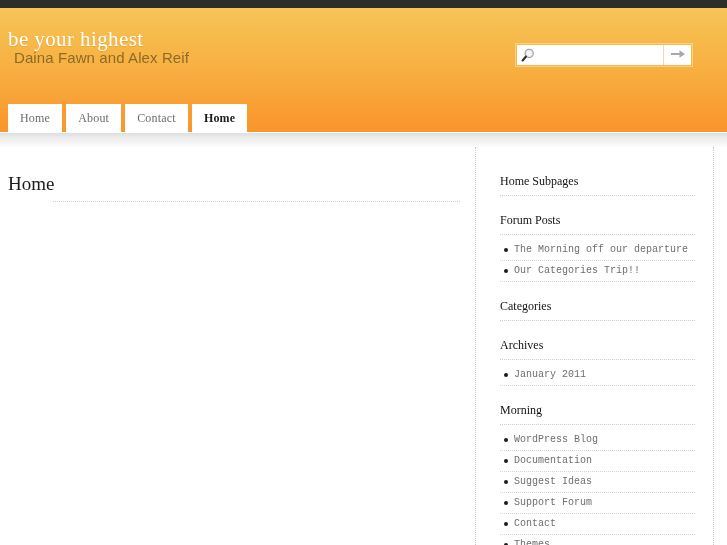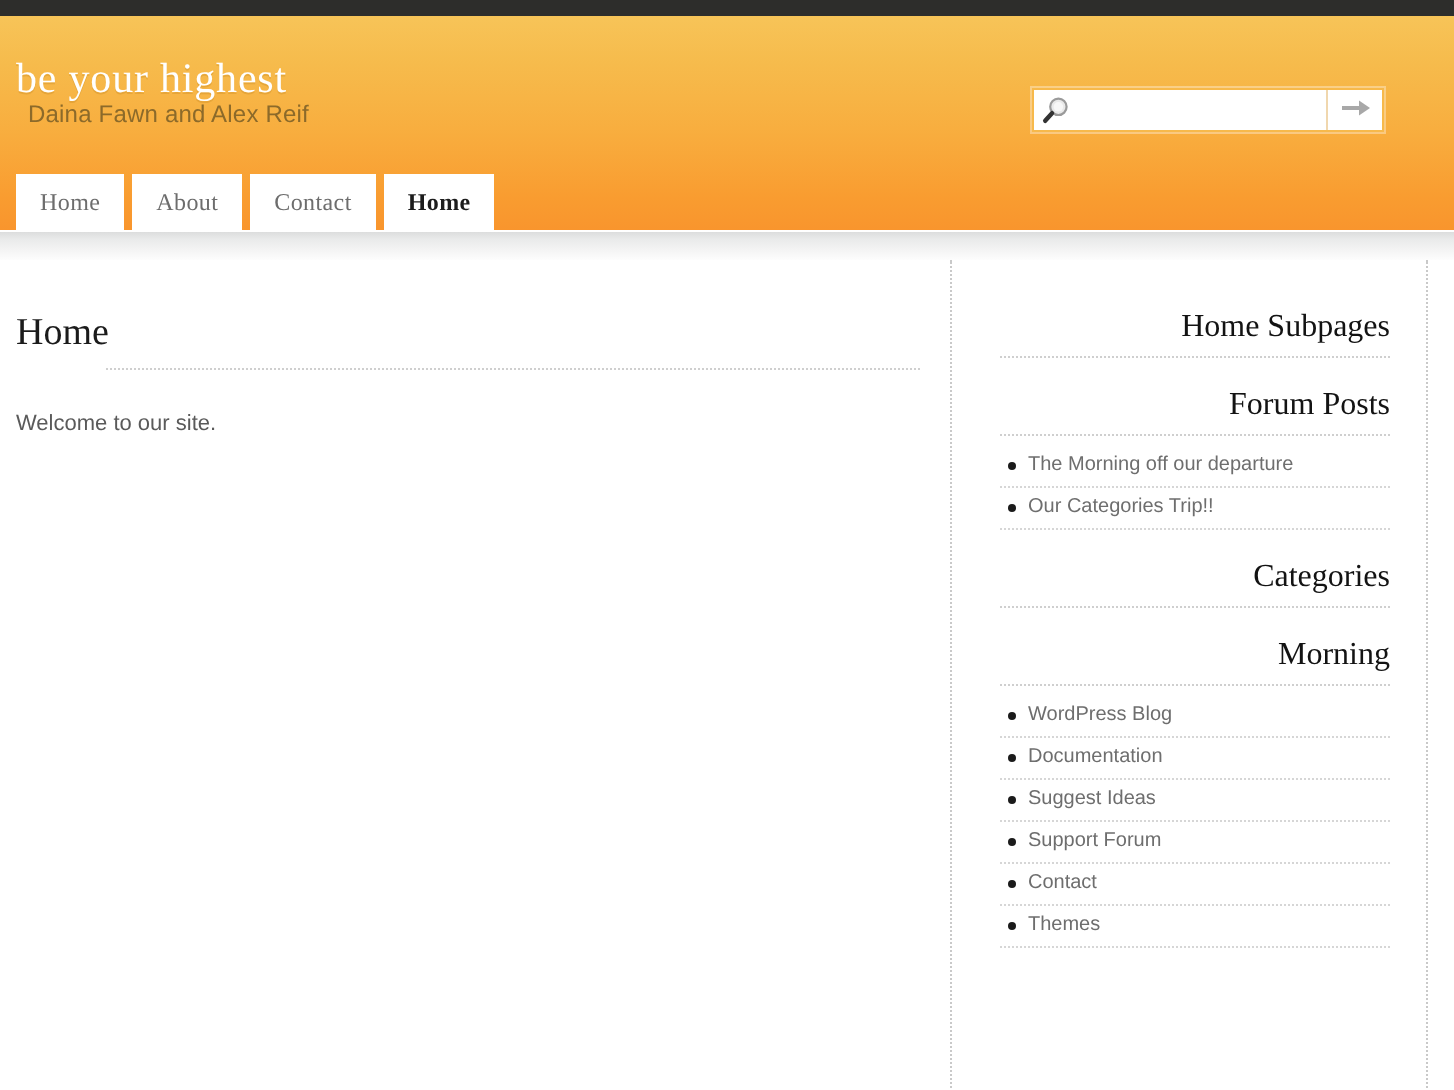--- a/index.html
+++ b/index.html
@@ -18,41 +18,41 @@
 
   
   .topbar {
     height: 8px;
     background: #2d2d2b;
   }
 
   
   .header {
     position: relative;
-    height: 107px;
+    height: 124px;
     background: linear-gradient(to bottom, #f7c458 0%, #f6bb4c 22%, #f8ad3e 55%, #f99c30 85%, #f9952d 100%);
   }
 
   .brand {
     position: absolute;
     left: 8px;
     top: 20px;
   }
   .site-title {
     font-family: "Liberation Serif", serif;
     font-size: 21px;
     line-height: 22px;
     color: #ffffff;
     font-weight: normal;
     letter-spacing: 0.4px;
     margin: 0;
     text-shadow: 0 1px 0 rgba(180,120,20,0.25);
   }
   .site-tagline {
-    font-size: 12px;
+    font-size: 15px;
     line-height: 11px;
     color: #8c6a2a;
     margin: 2px 0 0 6px;
     letter-spacing: 0.1px;
   }
 
   
   .searchbox {
     position: absolute;
     right: 35px;
@@ -188,33 +188,33 @@
     position: absolute;
     left: 476px;
     top: 0;
     width: 237px;
     padding: 24px 18px 0 24px;
     box-sizing: border-box;
   }
   .widget { margin-bottom: 14px; }
   .widget-title {
     font-family: "Liberation Serif", serif;
-    font-size: 16px;
+    font-size: 12px;
     font-weight: normal;
     color: #131313;
     margin: 0 0 5px 0;
     line-height: 20px;
     padding-bottom: 4px;
     border-bottom: 1px dotted #cfcfcf;
-    text-align: right;
   }
   .widget-list {
     list-style: none;
     margin: 0;
     padding: 0;
+    font-family: Liberation Mono, monospace;
   }
   .widget-list li {
     position: relative;
     font-size: 10px;
     color: #6e6e6e;
     line-height: 12px;
     padding: 4px 0 4px 14px;
     border-bottom: 1px dotted #d6d6d6;
     cursor: pointer;
   }
@@ -272,21 +272,20 @@
 <div class="subband"></div>
 
 <div class="page">
 
   <div class="divider-vert divider-main"></div>
   <div class="divider-vert divider-right"></div>
 
   <main class="content">
     <h2 class="content-title">Home</h2>
     <div class="content-rule"></div>
-    <p class="content-body">Welcome to our site.</p>
   </main>
 
   <aside class="sidebar">
 
     <div class="widget">
       <h3 class="widget-title">Home Subpages</h3>
       <ul class="widget-list"></ul>
     </div>
 
     <div class="widget">
@@ -294,20 +293,26 @@
       <ul class="widget-list">
         <li>The Morning off our departure</li>
         <li>Our Categories Trip!!</li>
       </ul>
     </div>
 
     <div class="widget">
       <h3 class="widget-title">Categories</h3>
     </div>
 
+    <div class="widget">
+      <h3 class="widget-title">Archives</h3>
+      <ul class="widget-list">
+        <li>January 2011</li>
+      </ul>
+    </div>
 
     <div class="widget">
       <h3 class="widget-title">Morning</h3>
       <ul class="widget-list">
         <li>WordPress Blog</li>
         <li>Documentation</li>
         <li>Suggest Ideas</li>
         <li>Support Forum</li>
         <li>Contact</li>
         <li>Themes</li>

